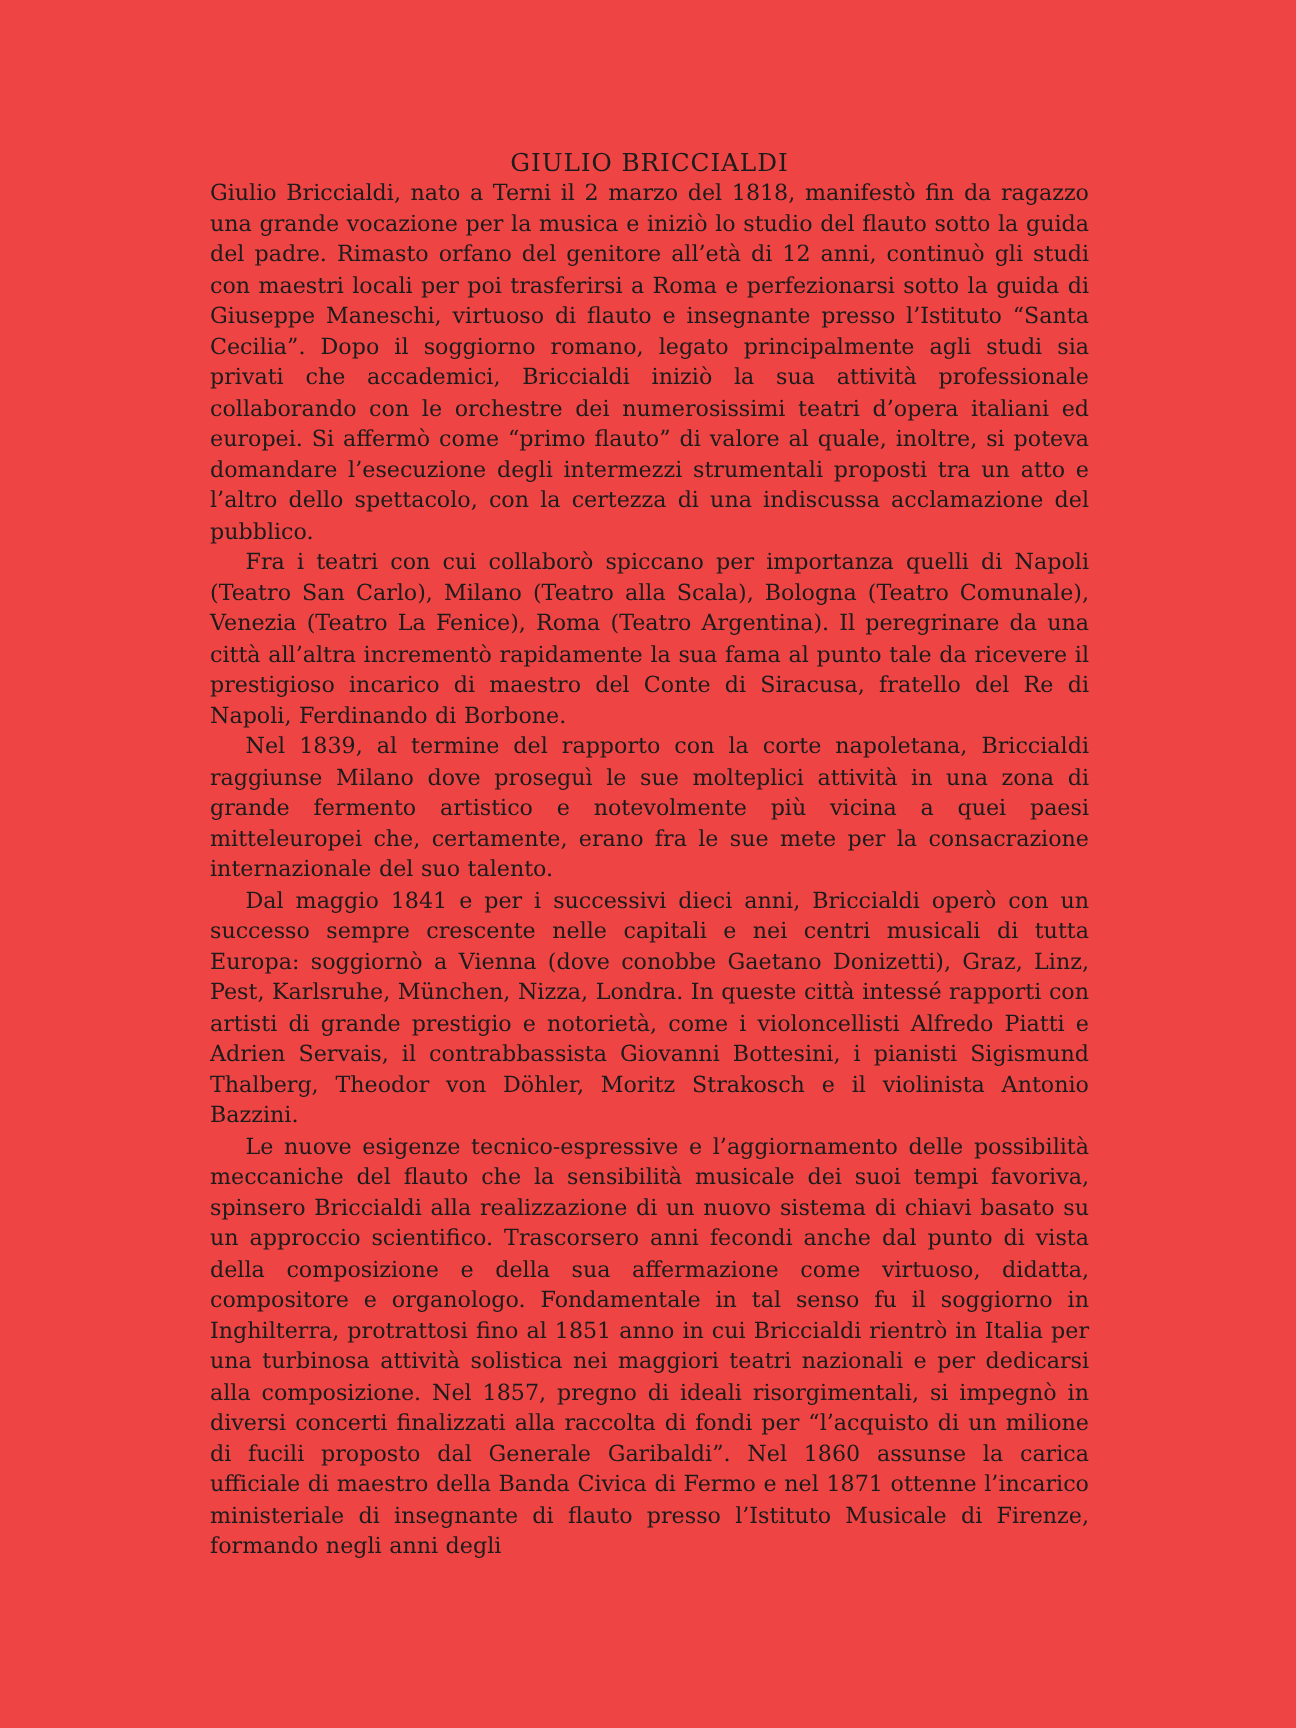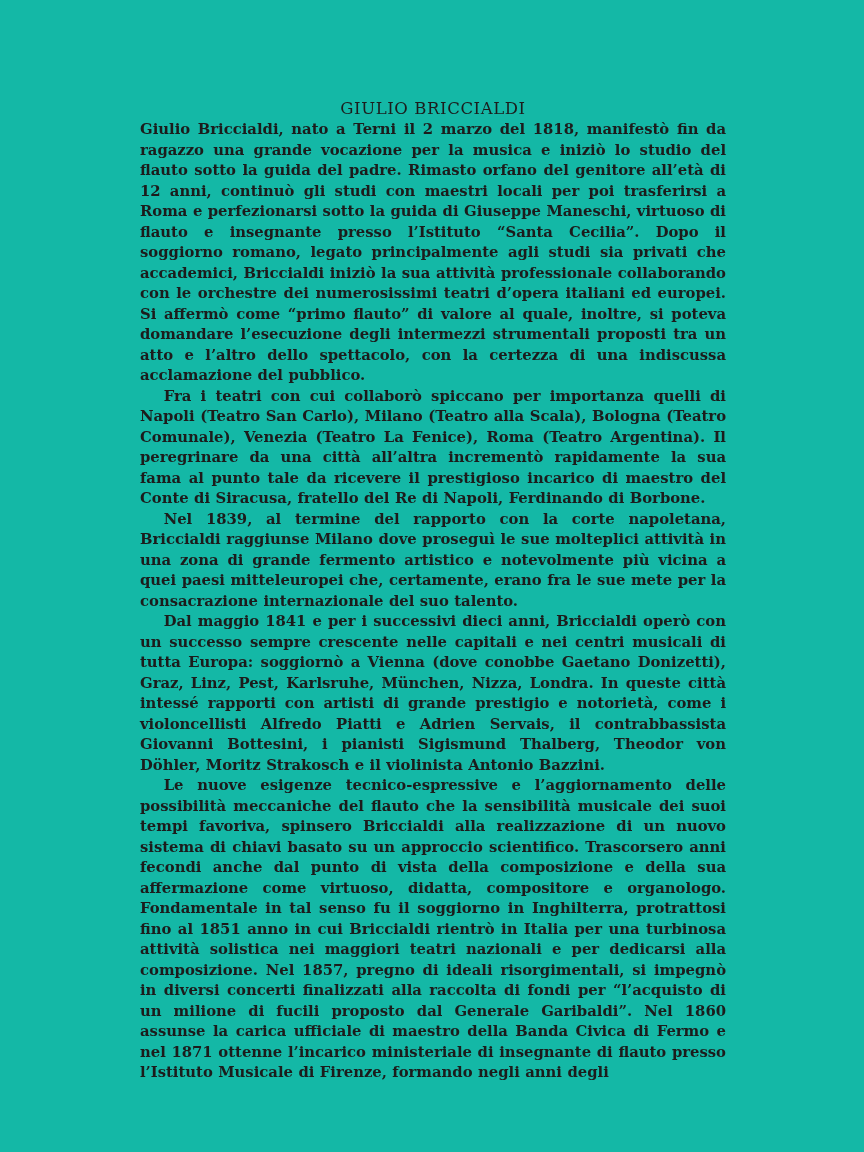--- a/index.html
+++ b/index.html
@@ -7,21 +7,21 @@
     width: 864px;
     height: 1152px;
     background: #ffffff;
     font-family: "DejaVu Serif", "Liberation Serif", serif;
     color: #1c1c1c;
   }
   .page {
     width: 864px;
     height: 1152px;
     padding: 98px 138px 16px 140px;
-    background: #14b8a6;
+    background: #ef4444;
     overflow: hidden;
   }
   .doc-title {
     font-size: 16.5px;
     font-weight: normal;
     text-align: center;
     letter-spacing: 0.6px;
     line-height: 21px;
   }
   .doc-subtitle {
@@ -34,21 +34,20 @@
   .body-text {
     font-size: 14.8px;
     line-height: 20.5px;
     text-align: justify;
     hyphens: auto;
     -webkit-hyphens: auto;
     word-spacing: 0.3px;
   }
   .body-text p {
     margin: 0;
-    font-weight: bold;
   }
   .body-text p + p {
     text-indent: 1.6em;
   }
 </style>
 </head>
 <body>
 
 <div class="page">
   <h1 class="doc-title">GIULIO BRICCIALDI</h1>

